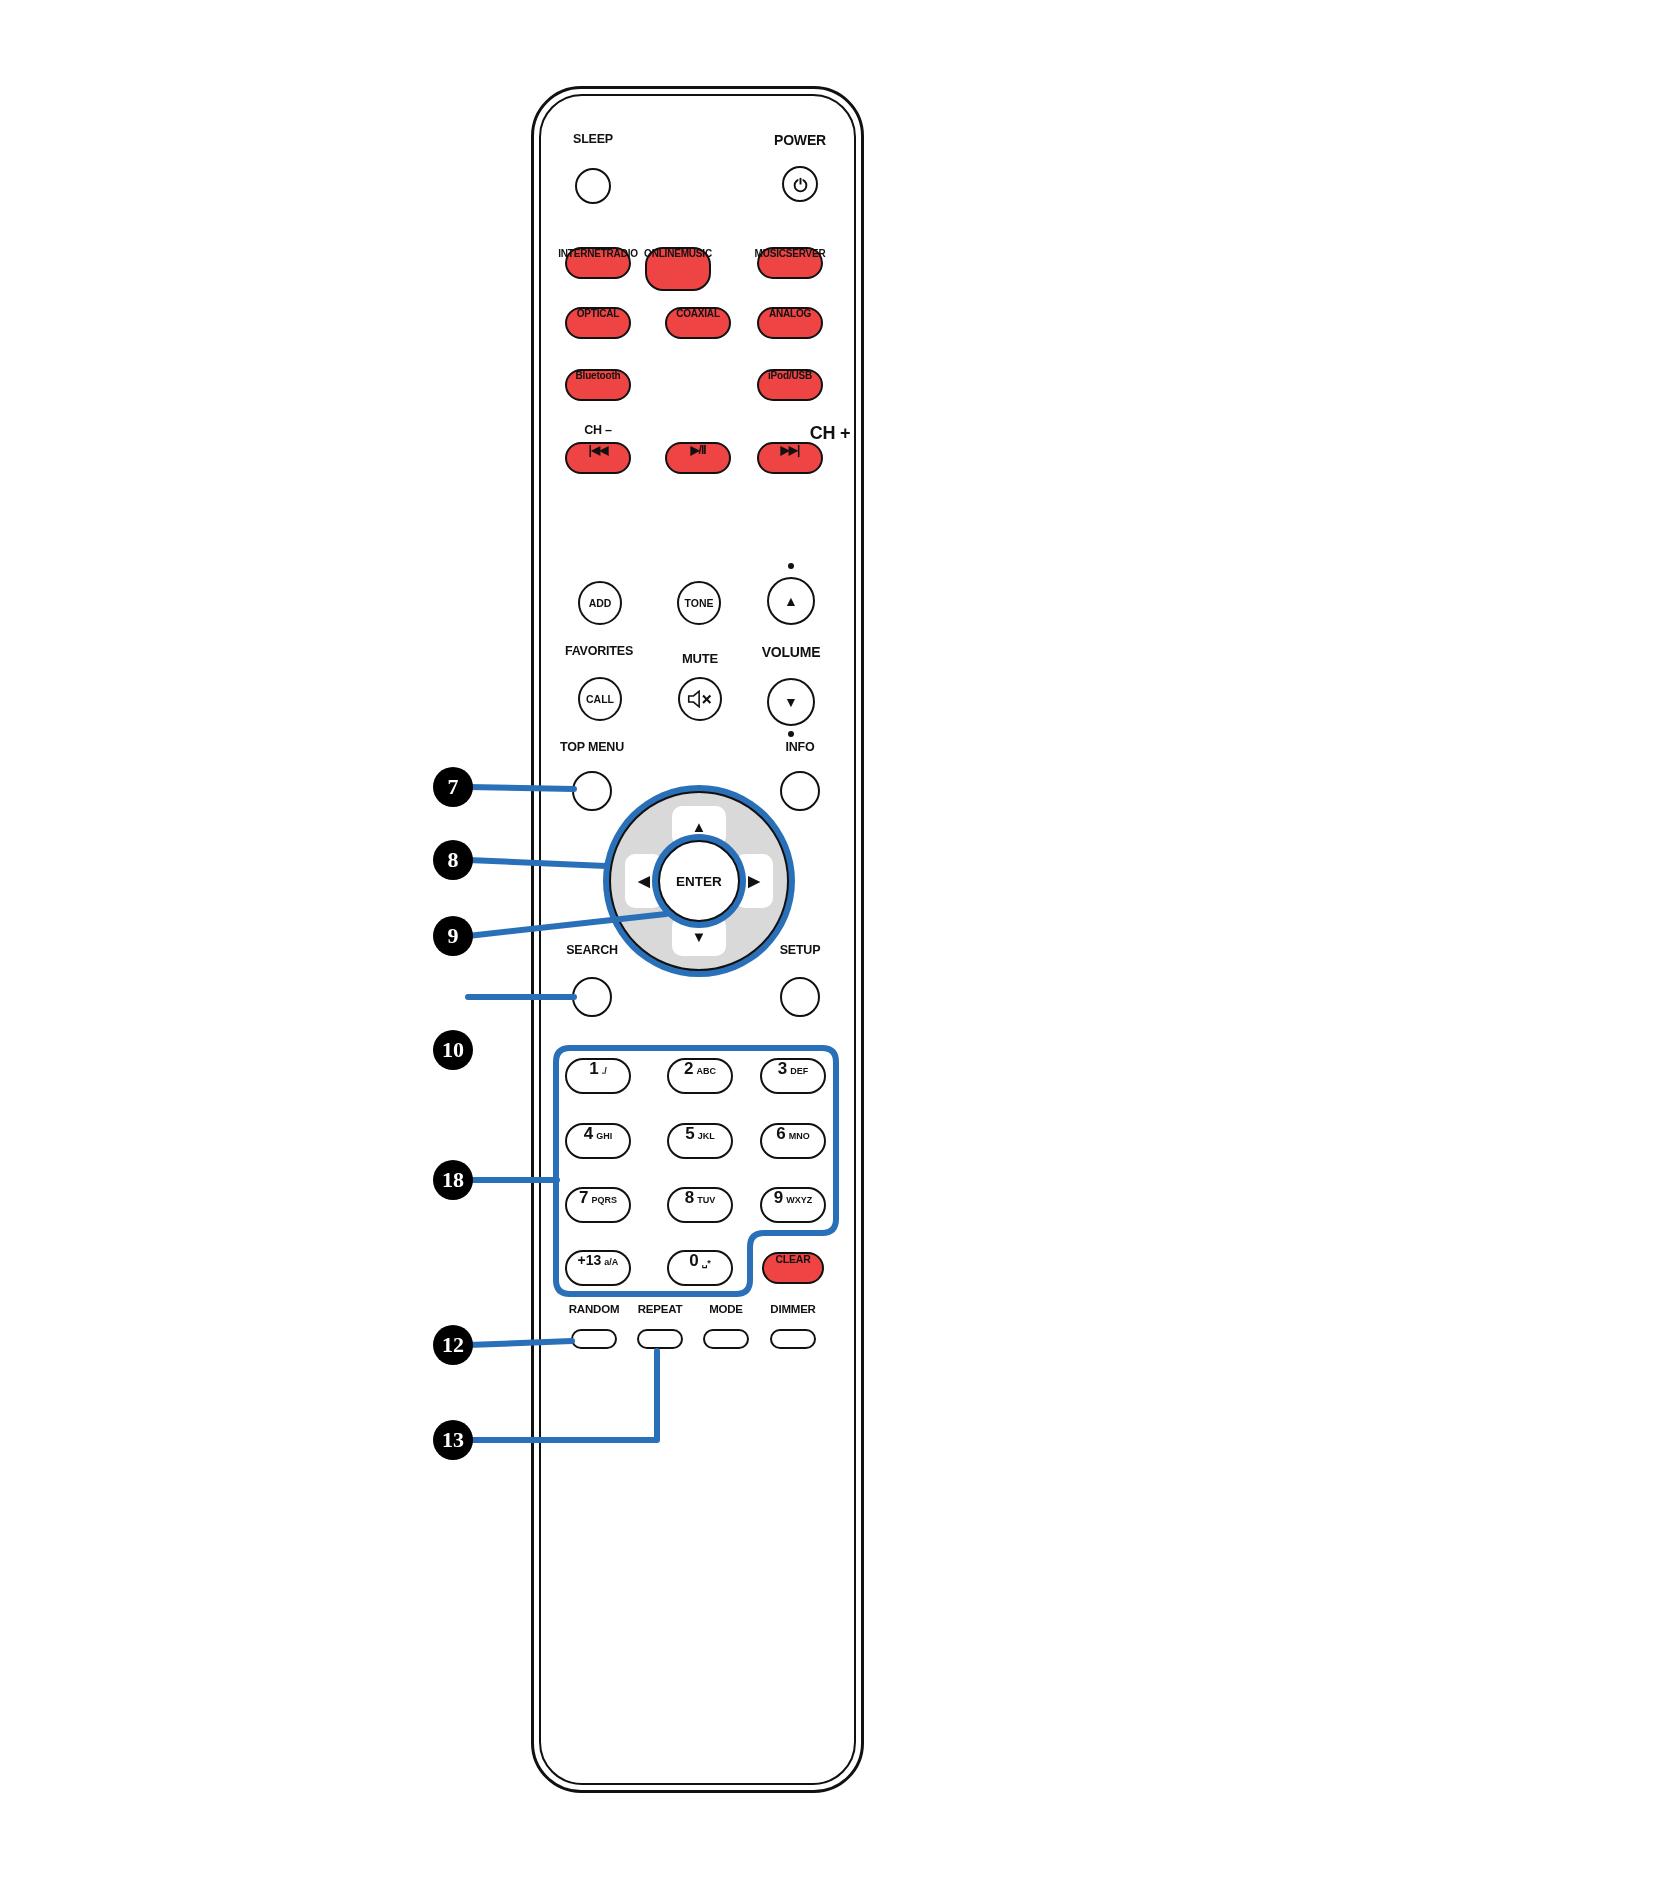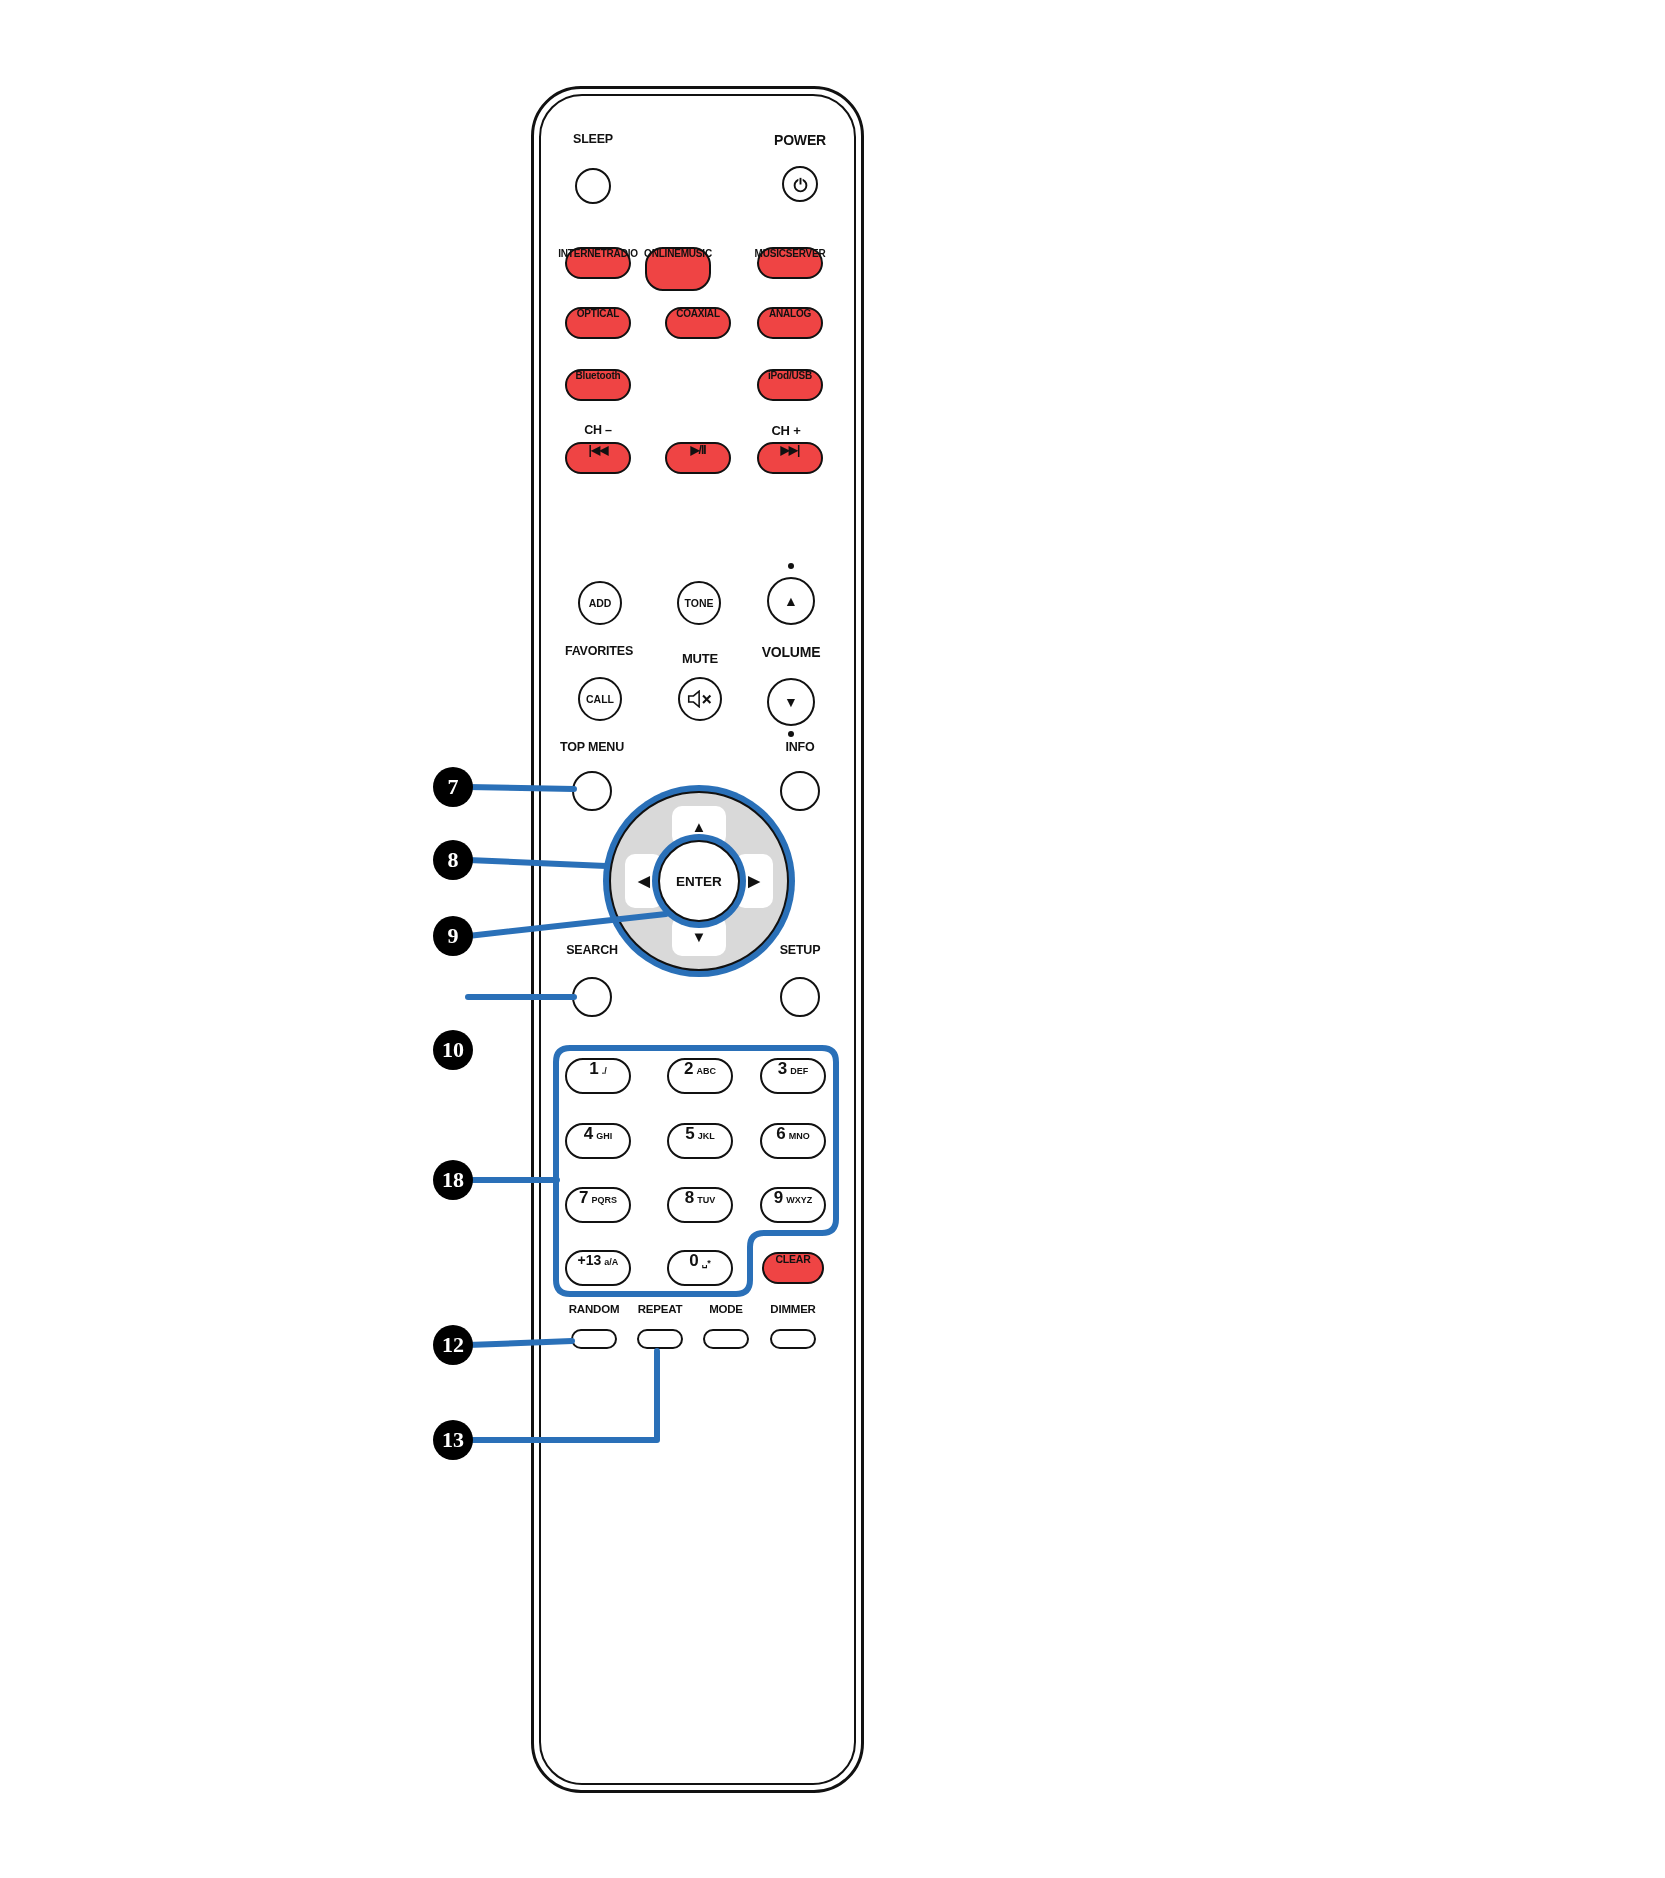--- a/index.html
+++ b/index.html
@@ -78,21 +78,21 @@
 
   <div class="oval" style="left:565px;top:369px;width:66px;height:32px">
     <span>Bluetooth</span>
   </div>
   <div class="oval" style="left:757px;top:369px;width:66px;height:32px">
     <span>iPod/</span>
     <span>USB</span>
   </div>
 
   <div class="lbl" style="left:568px;top:423px;width:60px;font-size:12.5px">CH –</div>
-  <div class="lbl" style="left:756px;top:423px;width:60px;font-size:13px">CH +</div>
+  <div class="lbl" style="left:800px;top:423px;width:60px;font-size:18px">CH +</div>
 
   <div class="oval" style="left:565px;top:442px;width:66px;height:32px">
     <span class="transport-ico">|◀◀</span>
   </div>
   <div class="oval" style="left:665px;top:442px;width:66px;height:32px">
     <span class="transport-ico">▶/II</span>
   </div>
   <div class="oval" style="left:757px;top:442px;width:66px;height:32px">
     <span class="transport-ico">▶▶|</span>
   </div>

